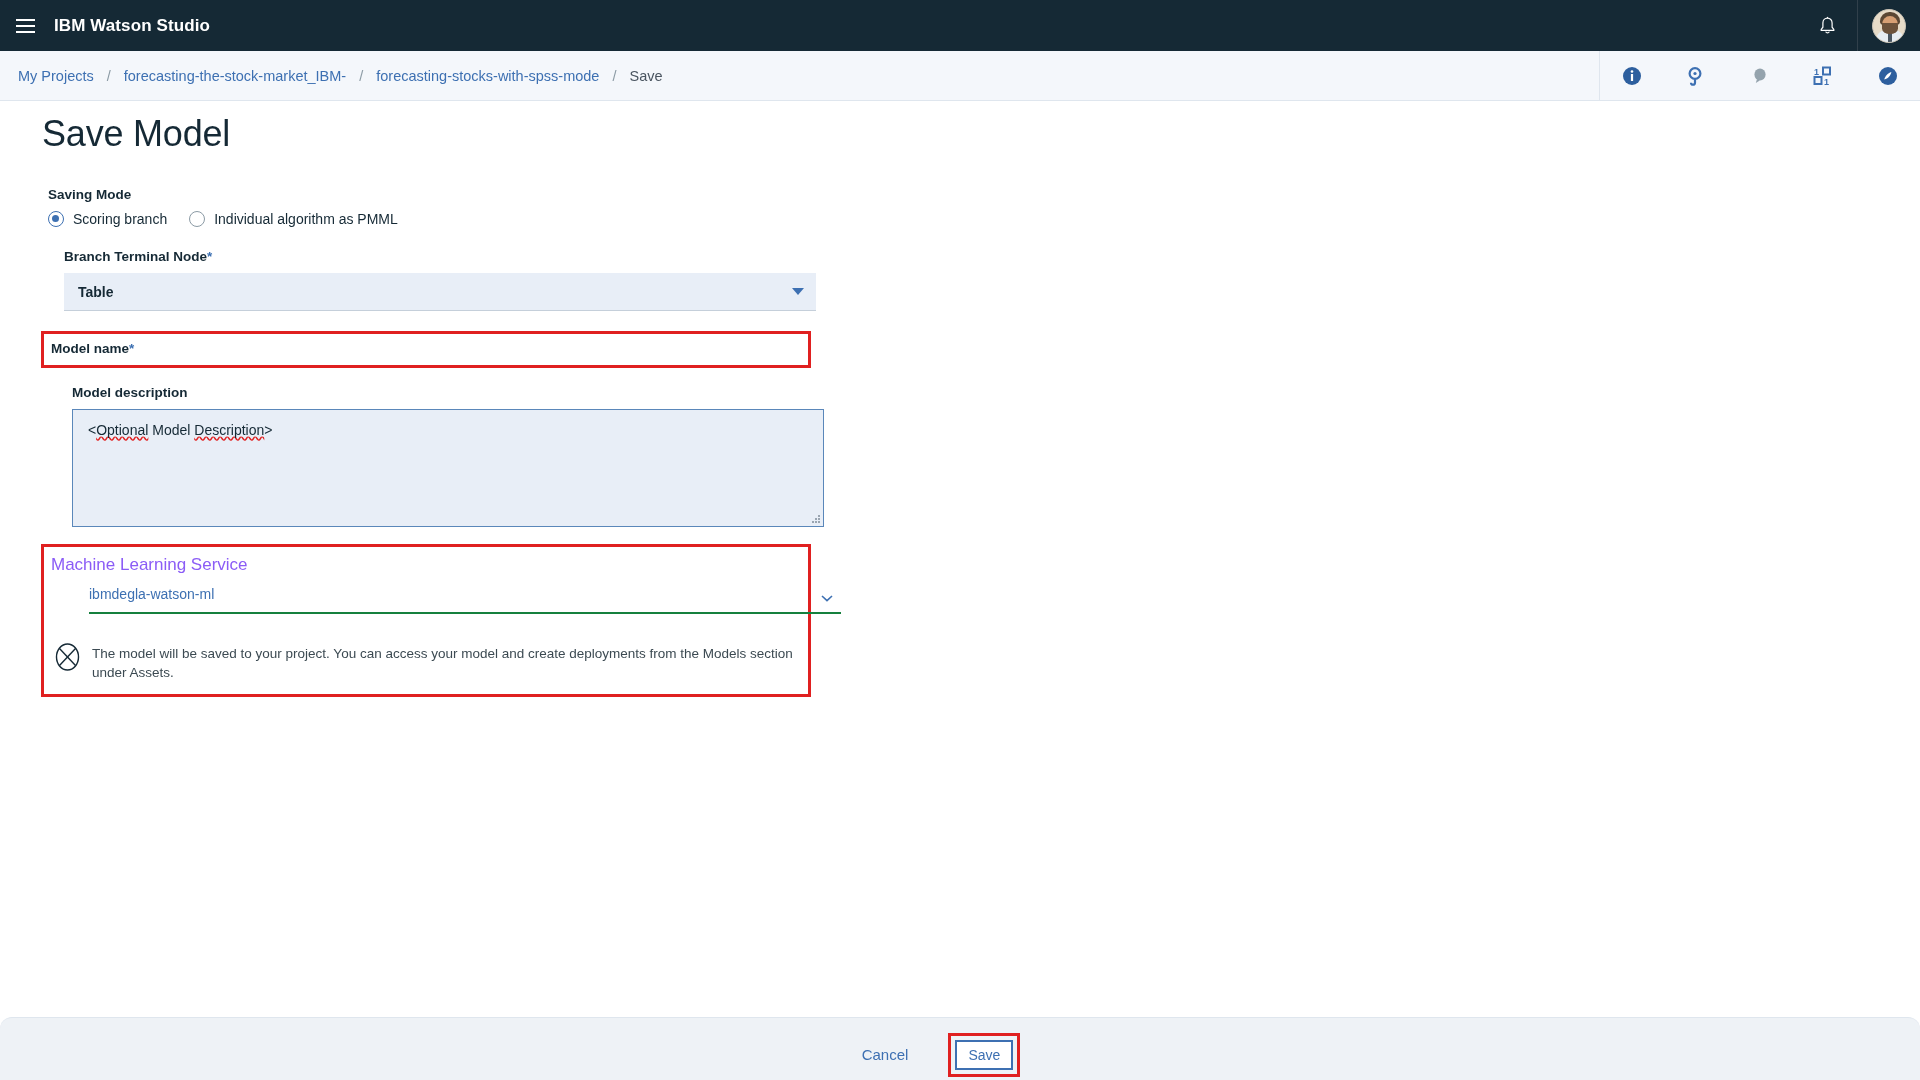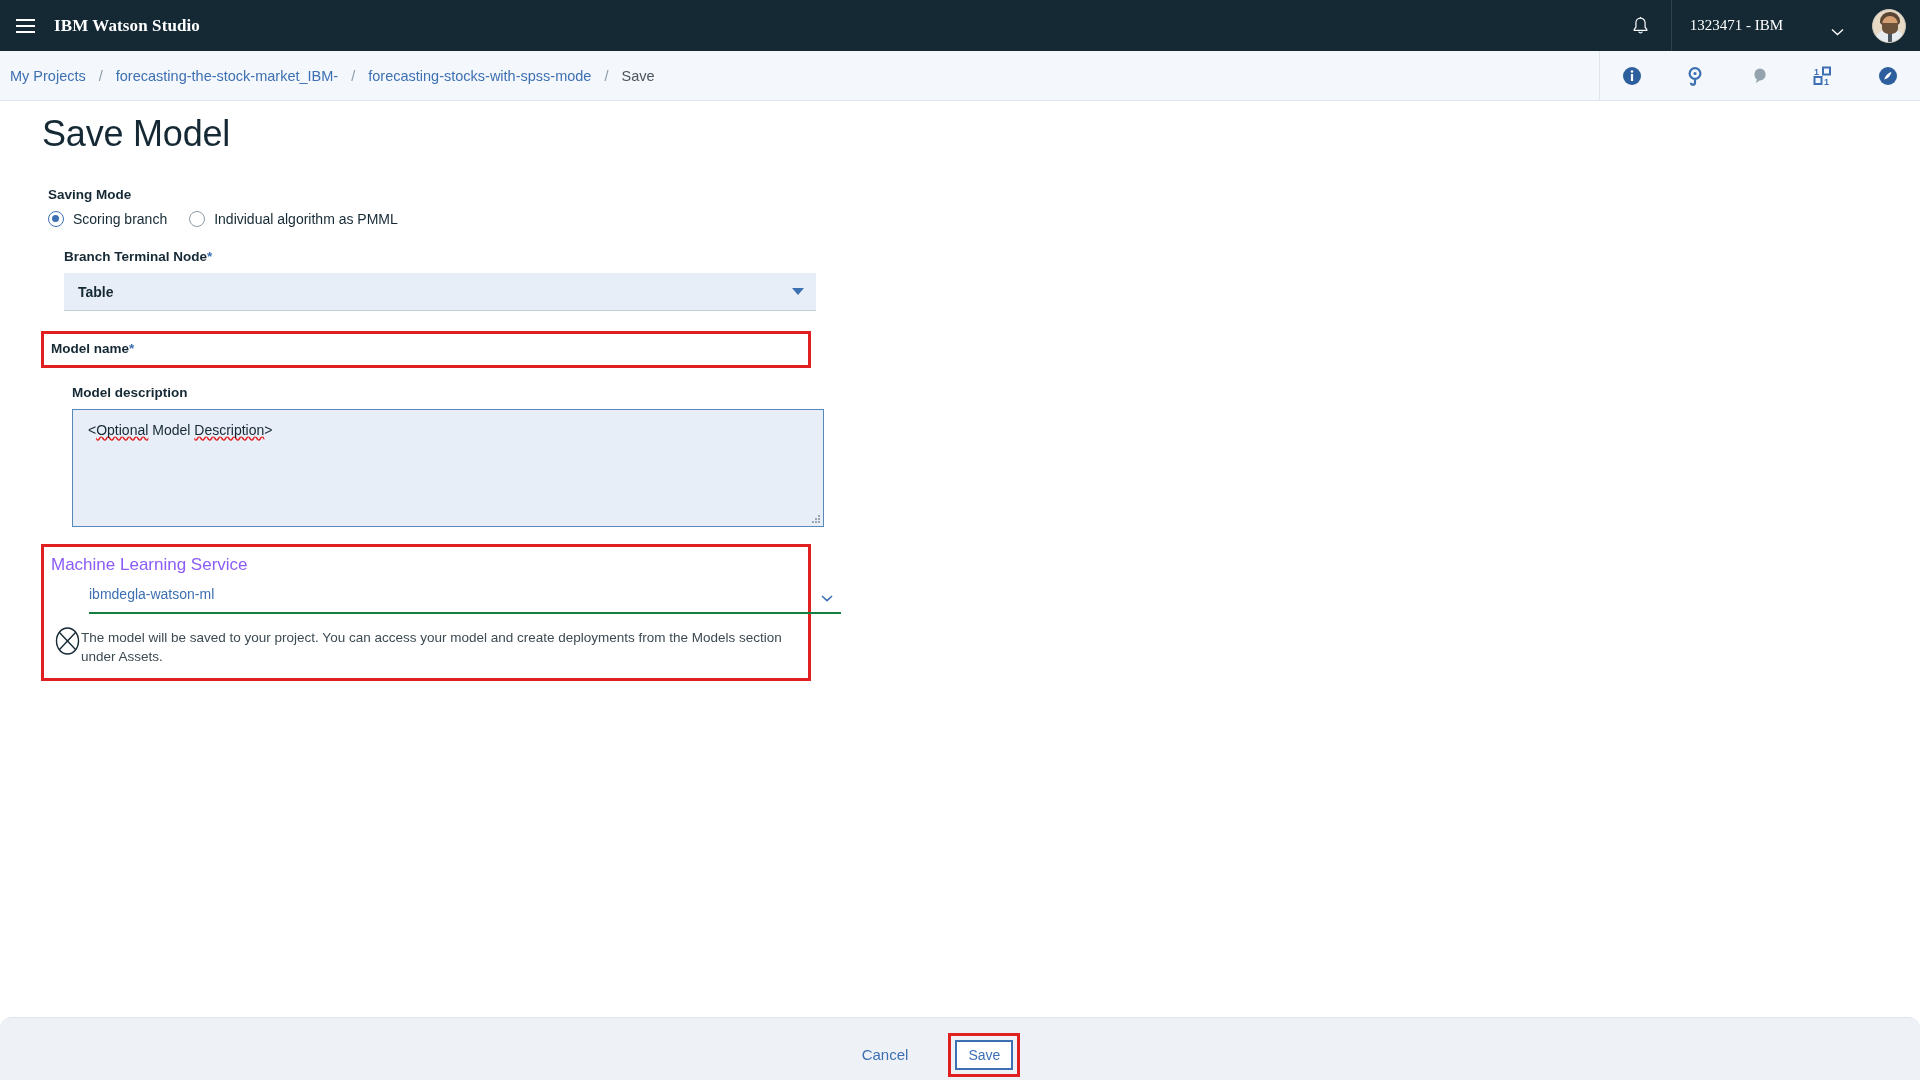--- a/index.html
+++ b/index.html
@@ -15,21 +15,20 @@
 
   
   .topbar {
     position: absolute;
     top: 0; left: 0;
     width: 1920px;
     height: 51px;
     background: #152935;
     display: flex;
     align-items: center;
-    font-family: Liberation Serif, serif;
   }
   .hamburger {
     width: 50px; height: 51px;
     display: flex; flex-direction: column;
     align-items: center; justify-content: center;
     gap: 4px;
     cursor: pointer;
   }
   .hamburger span {
     display: block;
@@ -127,21 +126,21 @@
     width: 1920px;
     height: 50px;
     background: #f4f7fb;
     border-bottom: 1px solid #dfe6ee;
     display: flex;
     align-items: center;
   }
   .crumbs {
     display: flex;
     align-items: center;
-    padding-left: 10px;
+    padding-left: 18px;
     gap: 0;
   }
   .crumb {
     font-size: 14.5px;
     color: #3d70b2;
     text-decoration: none;
     white-space: nowrap;
     cursor: pointer;
   }
   .crumb.current {
@@ -354,21 +353,22 @@
     color: #3d70b2;
   }
   .chev-blue {
     position: absolute;
     right: 8px; top: 2px;
     width: 12px; height: 7px;
   }
   .ml-note {
     display: flex;
     align-items: flex-start;
-    margin-top: 12px;
+    gap: 11px;
+    margin-top: 28px;
   }
   .note-icon {
     width: 27px; height: 30px;
     flex: none;
     margin-left: 3px;
   }
   .note-text {
     font-size: 13.5px;
     color: #3c4a52;
     line-height: 1.4;
@@ -431,28 +431,20 @@
 
   <div class="topbar-right">
     <div class="bell-wrap">
       <svg class="bell" width="19" height="20" viewBox="0 0 19 20">
         <path d="M9.5 2.2c-2.7 0-4.6 2-4.6 4.7v4.3L3.2 13.4v.9h12.6v-.9l-1.7-2.2V6.9c0-2.7-1.9-4.7-4.6-4.7z" fill="none" stroke="#ffffff" stroke-width="1.2"></path>
         <path d="M7.7 15.6a1.9 1.9 0 0 0 3.6 0" fill="none" stroke="#ffffff" stroke-width="1.2"></path>
         <path d="M9.5 2.2V0.9" stroke="#ffffff" stroke-width="1.2"></path>
       </svg>
     </div>
     <div class="account-sep"></div>
-    <div class="account">
-      <span class="account-name">1323471 - IBM</span>
-      <span class="chev-white">
-        <svg width="13" height="8" viewBox="0 0 13 8">
-          <path d="M1 1.5 L6.5 6.5 L12 1.5" fill="none" stroke="#ffffff" stroke-width="1.3"></path>
-        </svg>
-      </span>
-    </div>
     <div class="avatar-wrap">
       <div class="avatar">
         <div class="av-body"></div>
         <div class="av-tie"></div>
         <div class="av-hair"></div>
         <div class="av-face"></div>
         <div class="av-beard"></div>
       </div>
     </div>
   </div>

